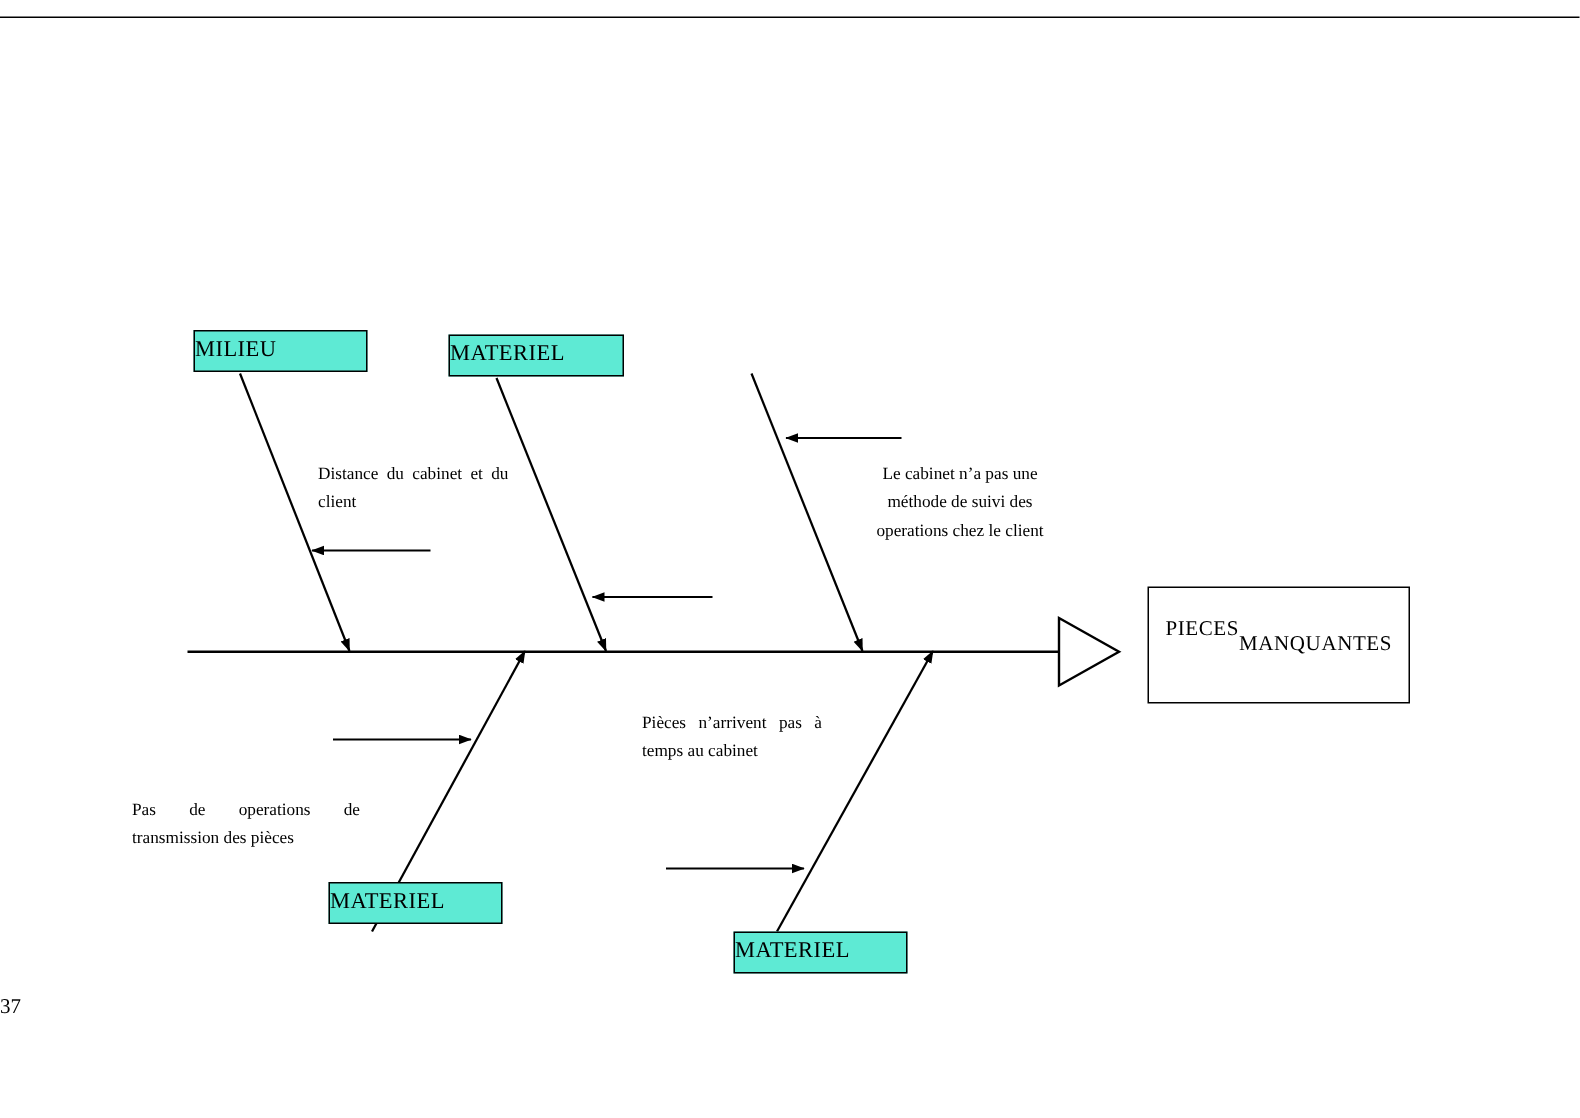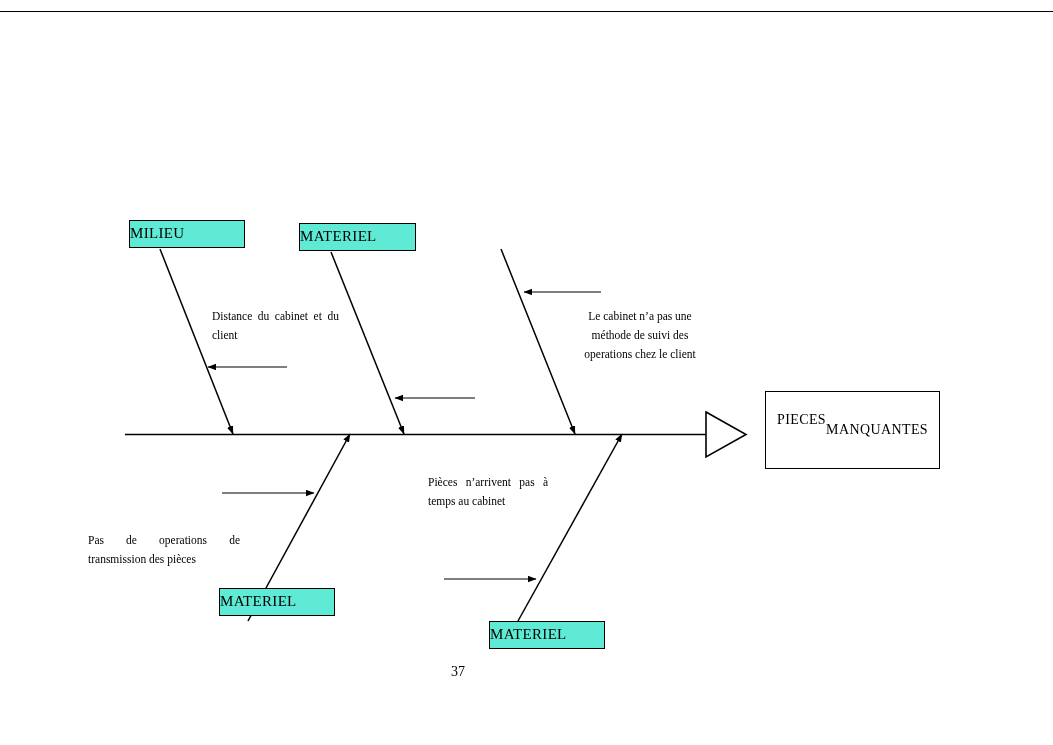--- a/index.html
+++ b/index.html
@@ -103,21 +103,21 @@
     text-align: justify;
   }
   #cause-matieres {
     left: 428px; top: 473px; width: 120px;
     text-align: justify;
   }
   #page-number {
     position: absolute;
     left: 0; top: 664px;
     width: 916px;
-    text-align: center;
+    text-align: left;
     font-size: 14px;
   }
 </style>
 </head>
 <body>
 
 <div id="page">
 
   <div class="page-rule"></div>
 

